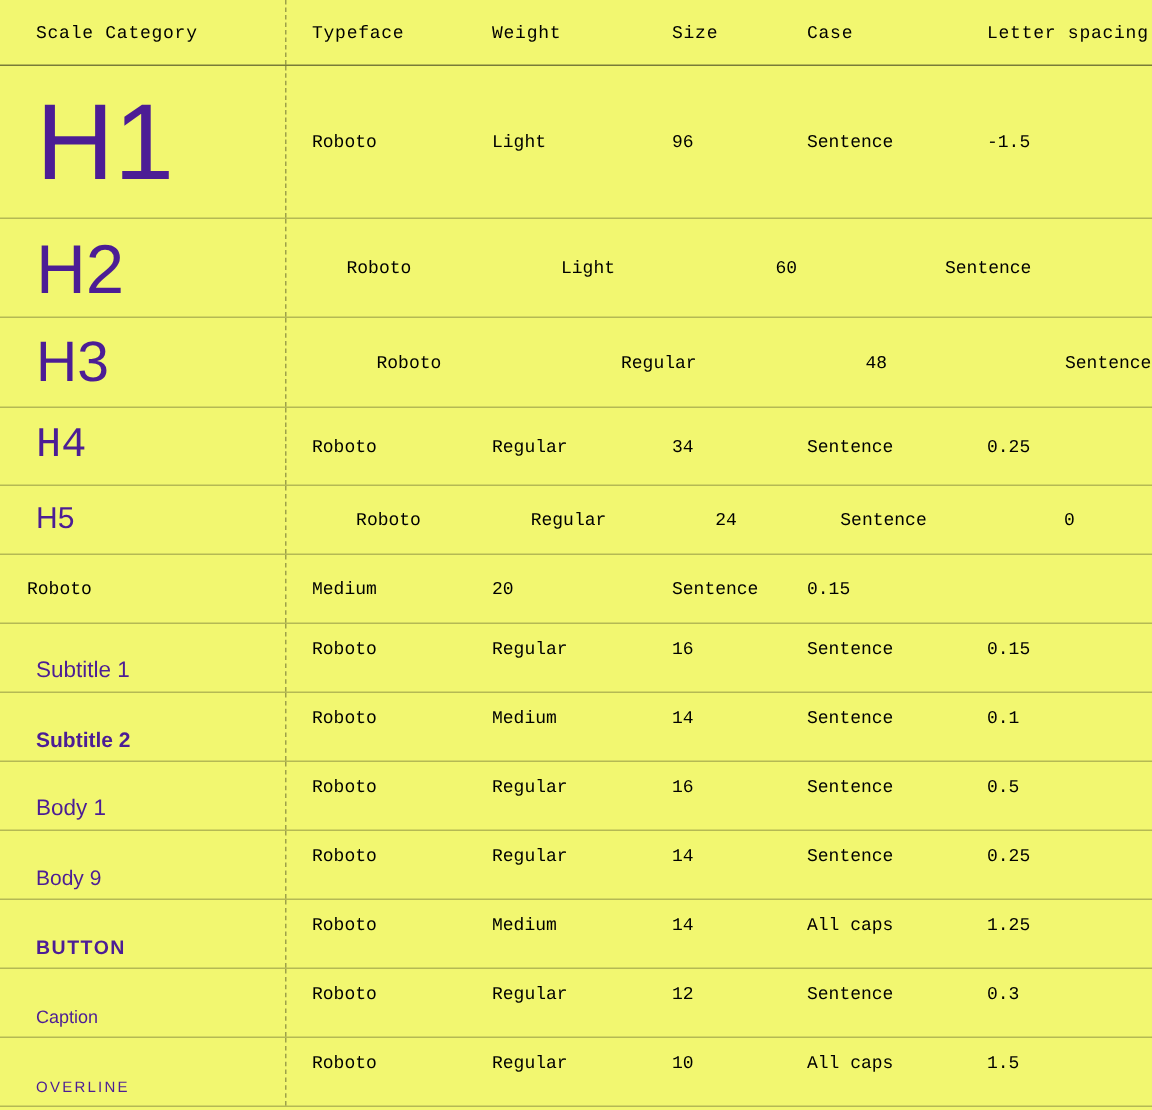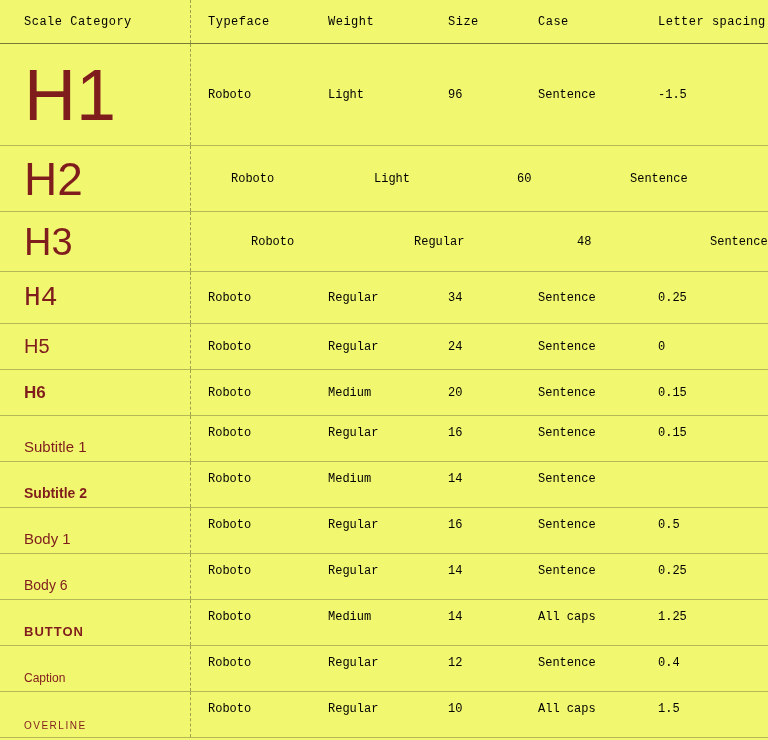--- a/index.html
+++ b/index.html
@@ -26,21 +26,21 @@
   }
   .header-row .cell,
   .header-row .sample-cell {
     font-family: "Courier New", monospace;
     font-size: 12px;
     letter-spacing: 0.5px;
     color: #000;
   }
   .sample-cell {
     padding-left: 24px;
-    color: #7f1d1d;
+    color: #4c1d95;
     position: relative;
     display: flex;
     align-items: center;
     height: 100%;
   }
   .row .dashed-divider {
     position: absolute;
     left: 190px;
     top: 0;
     bottom: 0;
@@ -64,21 +64,21 @@
   .s-body1 { font-size: 15px; font-weight: 400; }
   .s-body2 { font-size: 14px; font-weight: 400; }
   .s-button { font-size: 13px; font-weight: 700; text-transform: uppercase; letter-spacing: 1px; }
   .s-caption { font-size: 12px; font-weight: 400; }
   .s-overline { font-size: 10px; font-weight: 400; text-transform: uppercase; letter-spacing: 1.5px; }
 
   .r-h1 { height: 102px; }
   .r-h2 { height: 66px; gap: 23px; }
   .r-h3 { height: 60px; gap: 43px; }
   .r-h4 { height: 52px; }
-  .r-h5 { height: 46px; }
+  .r-h5 { height: 46px; text-align: center; }
   .r-h6 { height: 46px; }
   .r-sub1 { height: 46px; }
   .r-sub2 { height: 46px; }
   .r-body1 { height: 46px; }
   .r-body2 { height: 46px; }
   .r-button { height: 46px; }
   .r-caption { height: 46px; }
   .r-overline { height: 46px; }
 
   .r-sub1 .sample-cell,
@@ -161,21 +161,20 @@
     <div class="sample-cell s-h5">H5</div>
     <div class="dashed-divider"></div>
     <div class="cell">Roboto</div>
     <div class="cell">Regular</div>
     <div class="cell">24</div>
     <div class="cell">Sentence</div>
     <div class="cell">0</div>
   </div>
 
   <div class="row r-h6">
-    <div class="sample-cell s-h6">H6</div>
     <div class="dashed-divider"></div>
     <div class="cell">Roboto</div>
     <div class="cell">Medium</div>
     <div class="cell">20</div>
     <div class="cell">Sentence</div>
     <div class="cell">0.15</div>
   </div>
 
   <div class="row r-sub1">
     <div class="sample-cell s-sub1">Subtitle 1</div>
@@ -187,34 +186,35 @@
     <div class="cell">0.15</div>
   </div>
 
   <div class="row r-sub2">
     <div class="sample-cell s-sub2">Subtitle 2</div>
     <div class="dashed-divider"></div>
     <div class="cell">Roboto</div>
     <div class="cell">Medium</div>
     <div class="cell">14</div>
     <div class="cell">Sentence</div>
+    <div class="cell">0.1</div>
   </div>
 
   <div class="row r-body1">
     <div class="sample-cell s-body1">Body 1</div>
     <div class="dashed-divider"></div>
     <div class="cell">Roboto</div>
     <div class="cell">Regular</div>
     <div class="cell">16</div>
     <div class="cell">Sentence</div>
     <div class="cell">0.5</div>
   </div>
 
   <div class="row r-body2">
-    <div class="sample-cell s-body2">Body 6</div>
+    <div class="sample-cell s-body2">Body 9</div>
     <div class="dashed-divider"></div>
     <div class="cell">Roboto</div>
     <div class="cell">Regular</div>
     <div class="cell">14</div>
     <div class="cell">Sentence</div>
     <div class="cell">0.25</div>
   </div>
 
   <div class="row r-button">
     <div class="sample-cell s-button">BUTTON</div>
@@ -226,21 +226,21 @@
     <div class="cell">1.25</div>
   </div>
 
   <div class="row r-caption">
     <div class="sample-cell s-caption">Caption</div>
     <div class="dashed-divider"></div>
     <div class="cell">Roboto</div>
     <div class="cell">Regular</div>
     <div class="cell">12</div>
     <div class="cell">Sentence</div>
-    <div class="cell">0.4</div>
+    <div class="cell">0.3</div>
   </div>
 
   <div class="row r-overline">
     <div class="sample-cell s-overline">OVERLINE</div>
     <div class="dashed-divider"></div>
     <div class="cell">Roboto</div>
     <div class="cell">Regular</div>
     <div class="cell">10</div>
     <div class="cell">All caps</div>
     <div class="cell">1.5</div>

